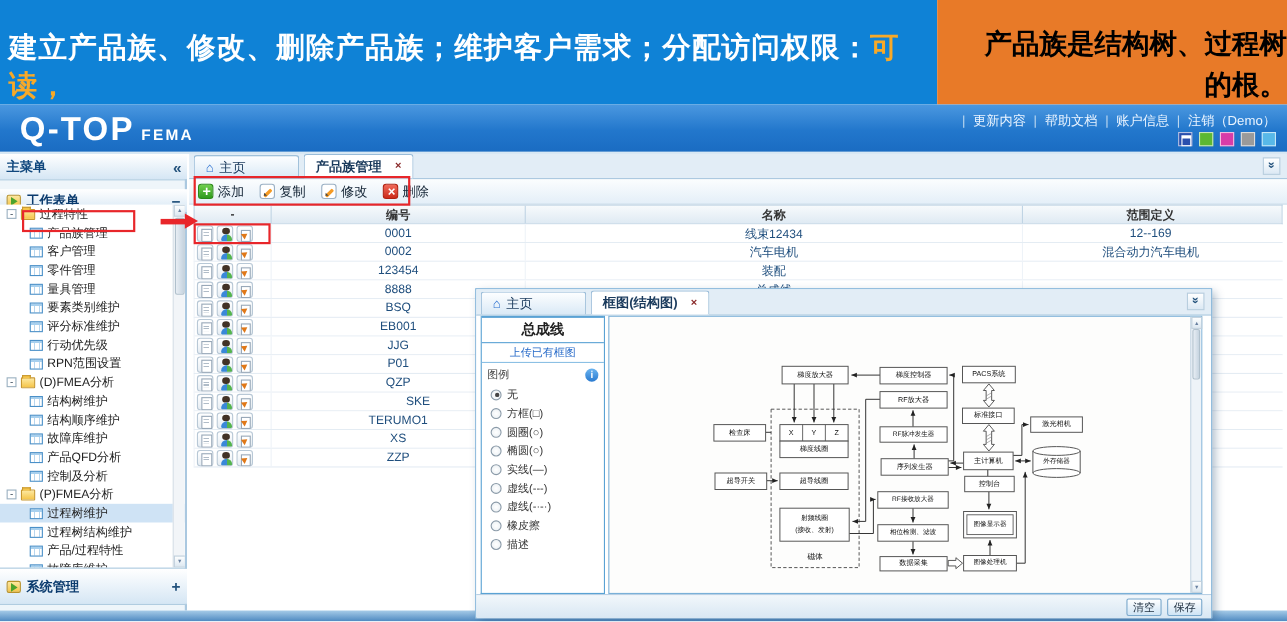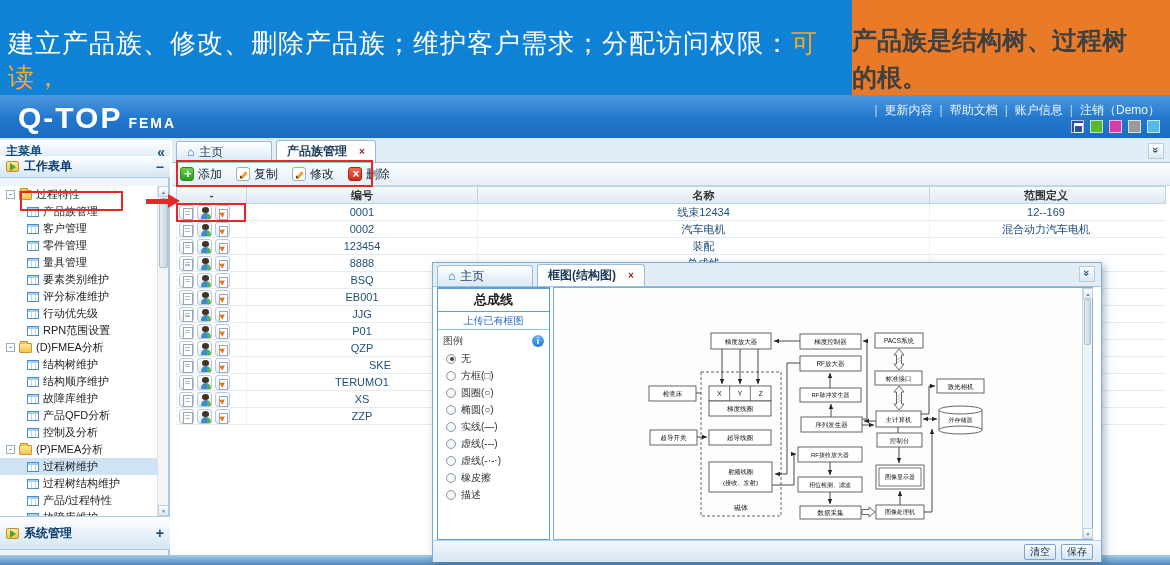--- a/index.html
+++ b/index.html
@@ -1,41 +1,41 @@
 <!DOCTYPE html>
 <html><head>
 <meta charset="utf-8">
 <style>
   html,body{margin:0;padding:0;background:#fff}
   *{box-sizing:border-box}
   #app{position:relative;width:1170px;height:565px;overflow:hidden;font-family:"Liberation Sans",sans-serif;background:#fff}
   .abs{position:absolute}
 
   
-  #banner{left:0;top:0;width:852px;height:95px;background:#0f82d6;color:#fff;font-weight:normal;font-size:26px;letter-spacing:1px;padding:26px 0 0 8px;line-height:34px}
+  #banner{left:0;top:0;width:852px;height:95px;background:#0f82d6;color:#fff;font-weight:bold;font-size:26px;letter-spacing:1px;padding:26px 0 0 8px;line-height:34px}
   #banner .hl{color:#f7a928}
-  #callout{left:852px;top:0;width:318px;height:95px;background:#e87a28;color:#404040;font-weight:bold;font-size:25px;text-align:left;padding-top:22px;line-height:37px}
+  #callout{left:852px;top:0;width:318px;height:95px;background:#e87a28;color:#000000;font-weight:bold;font-size:25px;text-align:right;padding-top:22px;line-height:37px}
 
   
   #appheader{left:0;top:95px;width:1170px;height:45px;background:linear-gradient(180deg,#4b98e0,#2277cc 55%,#1a6cc2);border-bottom:2px solid #d8e8f4}
   #logo{position:absolute;left:18px;top:6px;color:#fff}
   #logo .main{font-size:30px;font-weight:bold;letter-spacing:2px}
   #logo .sub{font-size:14px;font-weight:bold;letter-spacing:2px;margin-left:6px}
   #hdr-links{position:absolute;right:10px;top:7px;color:#eaf4ff;font-size:12px}
   #hdr-links .sep{margin:0 7px;color:#bcd8f0}
   #hdr-links a{color:#eaf4ff;text-decoration:none;cursor:pointer}
   #hdr-swatches{position:absolute;right:10px;top:25px;display:flex;gap:6px}
   .swatch{width:13px;height:13px;border:1px solid rgba(255,255,255,.65);position:relative}
   .swatch.first::after{content:"";position:absolute;left:2px;top:2px;width:7px;height:6px;border:1px solid #fff;border-top-width:3px}
 
   
   #sidebar{left:0;top:140px;width:170px;height:415px;background:#eef5fa;border-right:2px solid #aac8e0}
   .side-bar{position:absolute;left:0;width:170px;background:linear-gradient(#ffffff,#d5e6f4);border-bottom:1px solid #b0cce0;color:#0b3b6e;font-weight:bold;font-size:12px;display:flex;align-items:center;padding:0 6px}
   #side-title{top:0;height:24px;color:#11487e}
-  #side-sec1{top:16px;height:22px}
+  #side-sec1{top:32px;height:22px}
   #side-sec2{top:376px;height:34px;border-top:1px solid #b0cce0}
   .side-bar .grow{flex:1}
   .toggle{font-size:14px;color:#23527c;cursor:pointer}
   .collapse{font-size:14px;color:#23527c;cursor:pointer;letter-spacing:-1px}
   .sec-ico{width:13px;height:11px;background:linear-gradient(#fde8a0,#f5c54a);border:1px solid #b8922c;border-radius:2px;position:relative;margin-right:5px}
   .sec-ico::after{content:"";position:absolute;left:3px;top:1px;border:4px solid transparent;border-left:6px solid #4ca32c}
   #treewrap{position:absolute;left:0;top:46px;width:168px;height:330px;background:#fff;overflow:hidden}
   .trow{position:relative;height:17px;display:flex;align-items:center;font-size:11px;color:#222;padding-left:6px;white-space:nowrap;cursor:pointer}
   .trow.leaf{padding-left:27px}
   .trow.sel{background:#cfe3f5}

